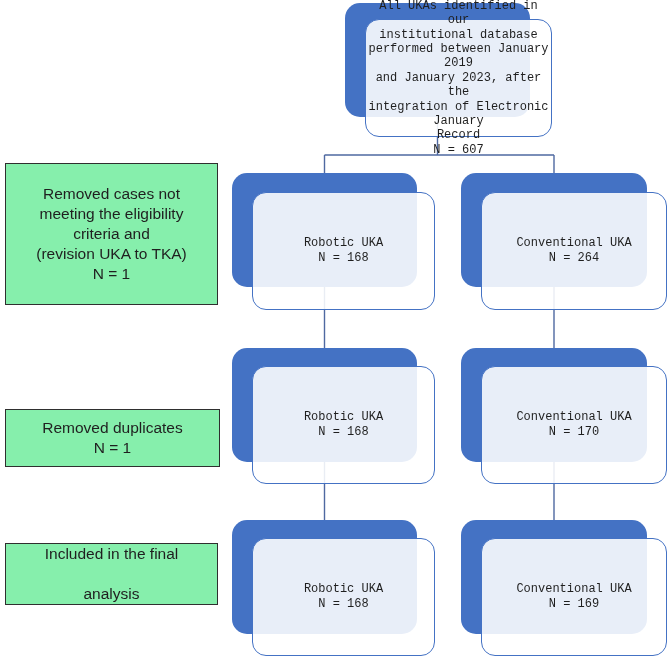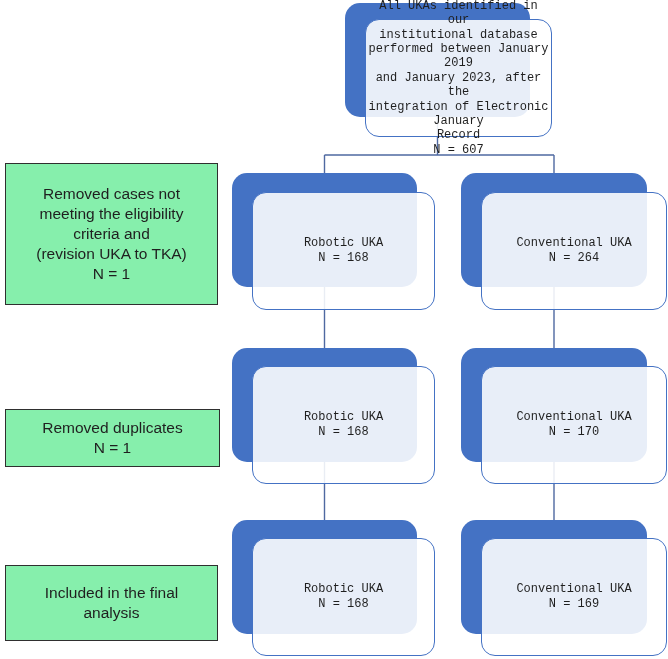--- a/index.html
+++ b/index.html
@@ -70,21 +70,21 @@
       <div>Removed cases not</div>
       <div>meeting the eligibility</div>
       <div>criteria and</div>
       <div>(revision UKA to TKA)</div>
       <div>N = 1</div>
     </div>
   <div class="side-box" style="left:5px;top:378px;width:215px;height:58px;margin-top:31px;">
       <div>Removed duplicates</div>
       <div>N = 1</div>
     </div>
-  <div class="side-box" style="left:5px;top:565px;width:213px;height:76px;">
+  <div class="side-box" style="left:5px;top:543px;width:213px;height:62px;justify-content:space-between;">
       <div>Included in the final</div>
       <div>analysis</div>
     </div>
 
   <div class="shadow-box" style="left:232px;top:173px;width:185px;height:114px;"></div>
   <div class="front-box" style="left:252px;top:192px;width:183px;height:118px;">
       <div>Robotic UKA</div>
       <div>N = 168</div>
     </div>
 

